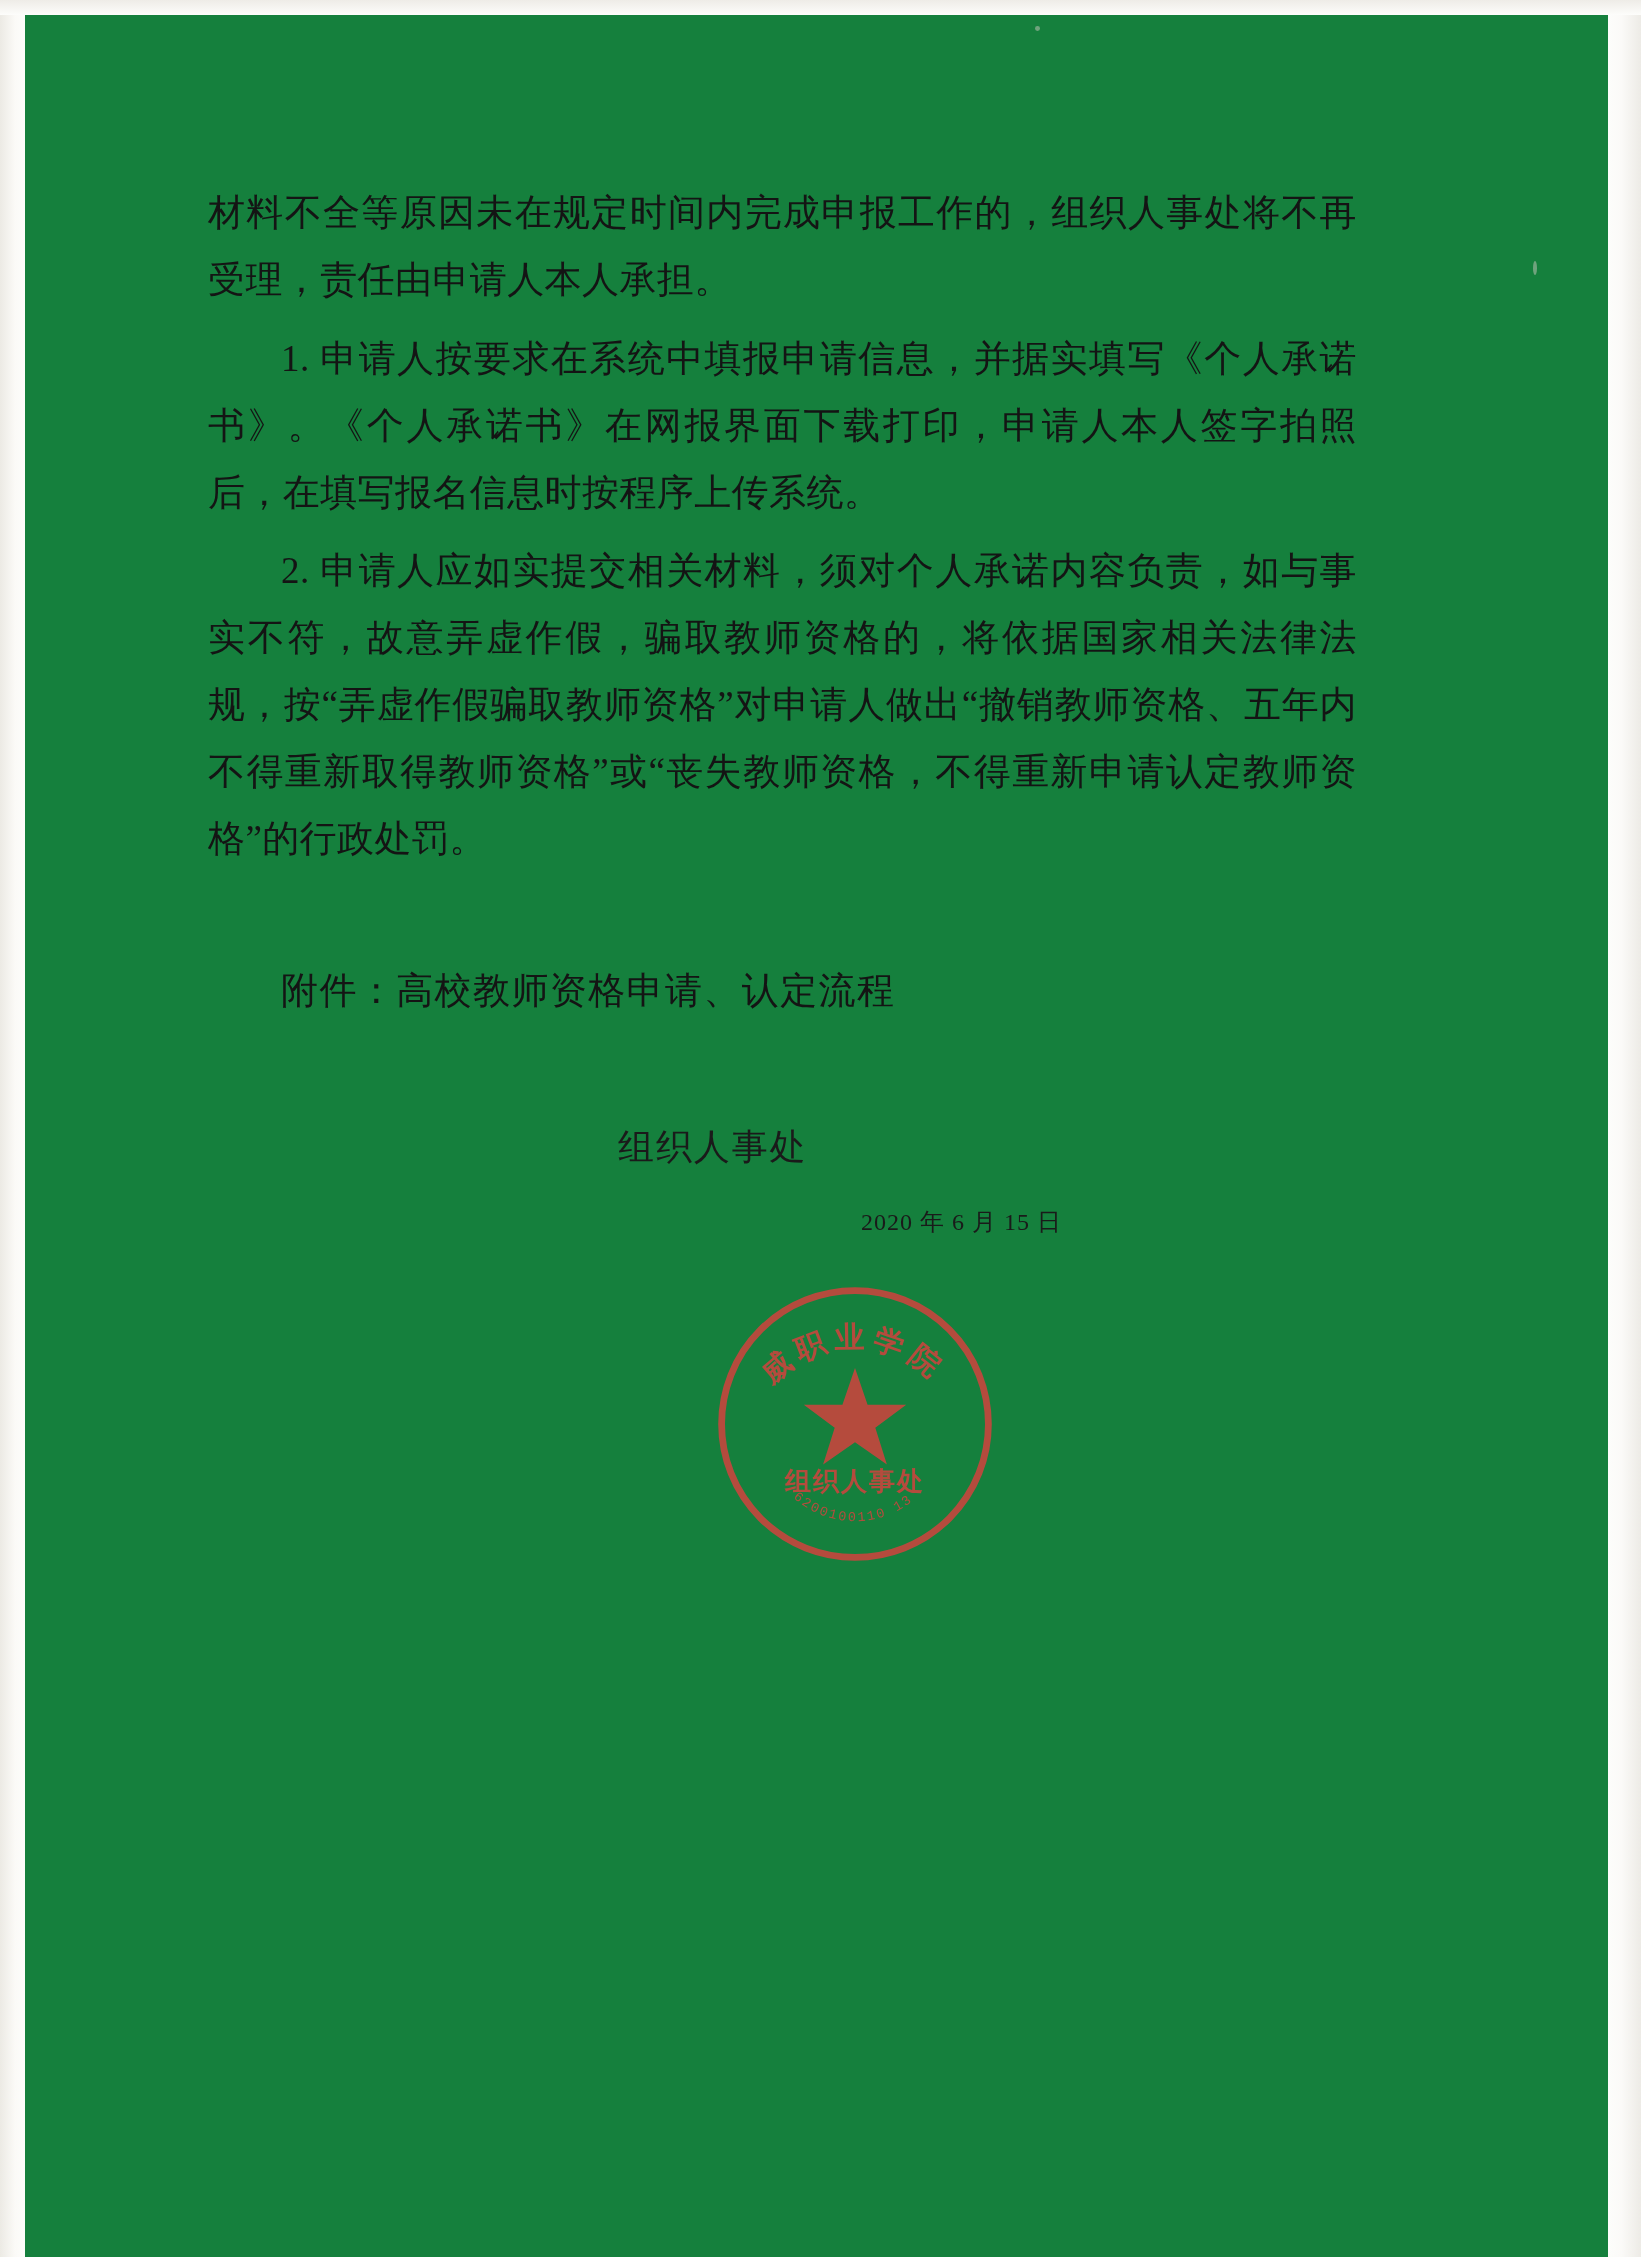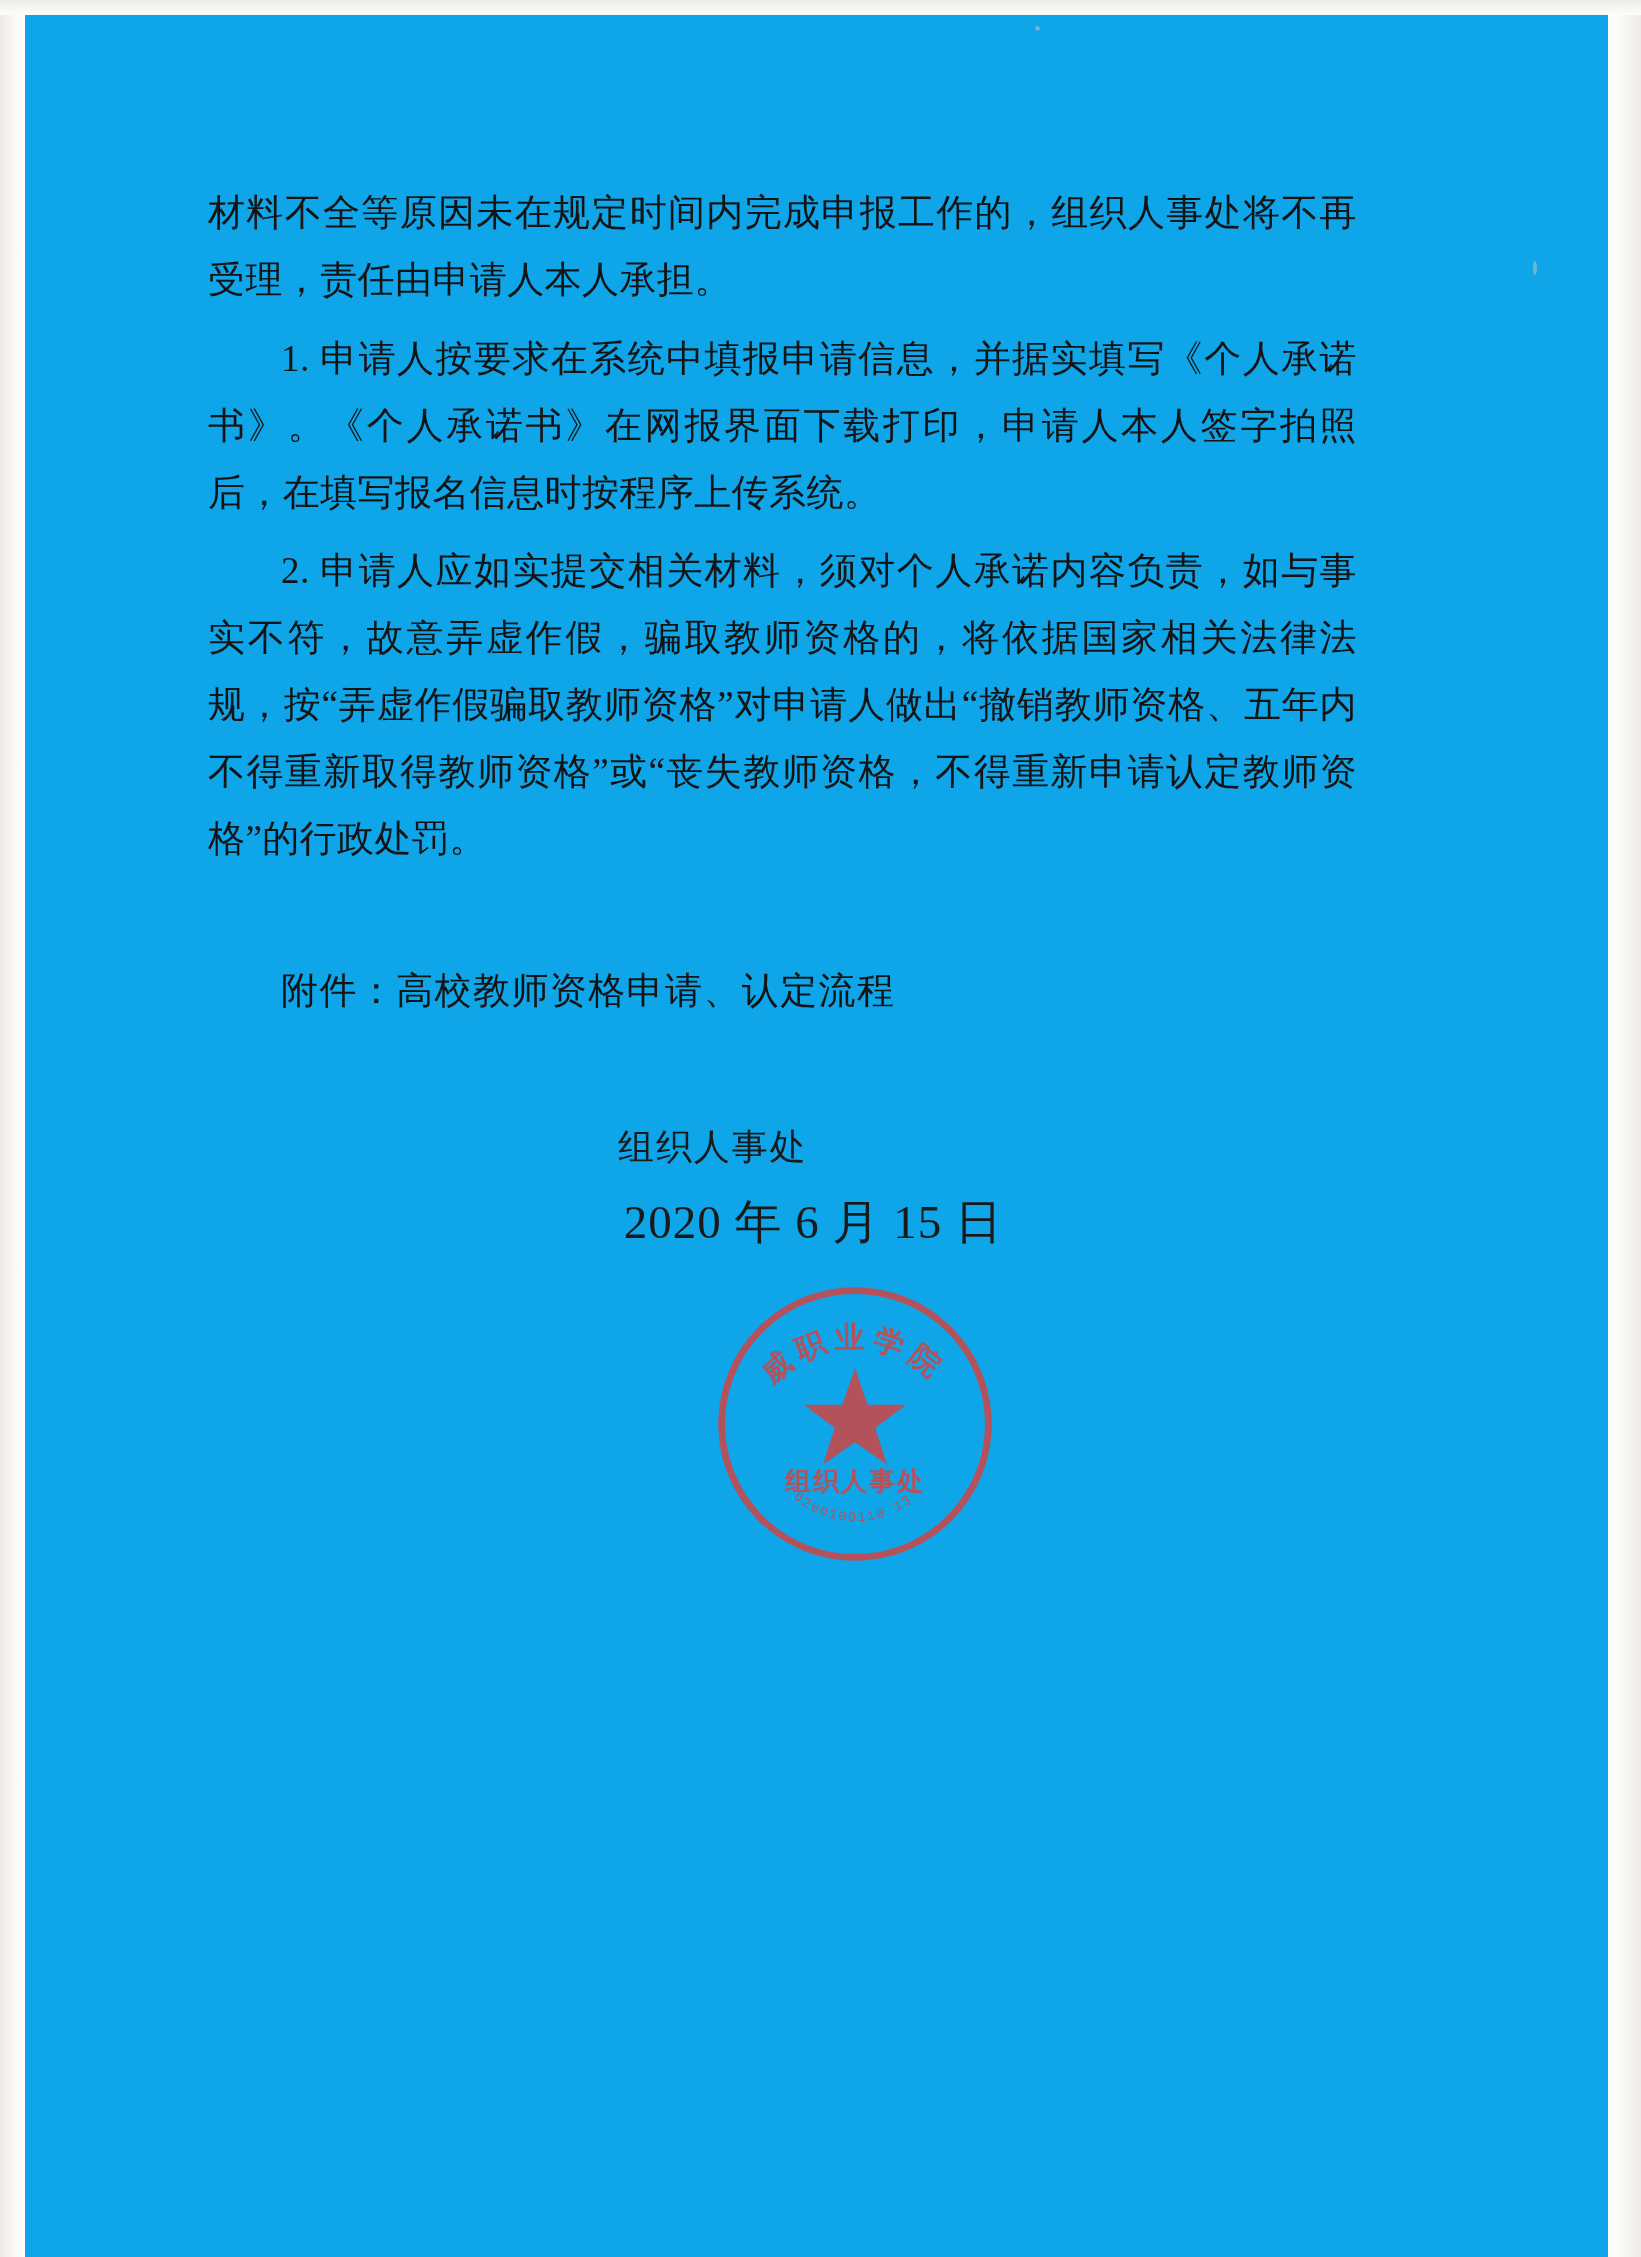--- a/index.html
+++ b/index.html
@@ -13,21 +13,21 @@
     position: relative;
     font-family: "Liberation Serif", "DejaVu Serif", serif;
     color: #141414;
     overflow: hidden;
   }
 
   
   .page {
     position: absolute;
     inset: 0;
-    background: #0ea5e9;
+    background: #15803d;
   }
   .scan-edge-left {
     position: absolute;
     left: 0; top: 0; bottom: 0;
     width: 25px;
     background: linear-gradient(to right, #eceae4 0%, #fbfaf7 60%, #fdfdfb 100%);
   }
   .scan-edge-right {
     position: absolute;
     right: 0; top: 0; bottom: 0;
@@ -90,25 +90,26 @@
     text-align: left;
     z-index: 3;
   }
   .sign-line {
     font-size: 36px;
     line-height: 75px;
     letter-spacing: 1.9px;
     color: #1a1a1a;
   }
   .sign-date {
-    font-size: 47px;
+    font-size: 24px;
     line-height: 75px;
     letter-spacing: 1px;
     color: #1a1a1a;
     padding-left: 5.8px;
+    text-align: right;
   }
 
   
   .seal {
     position: absolute;
     left: 710px;
     top: 1279px;
     width: 290px;
     height: 290px;
     z-index: 2;

